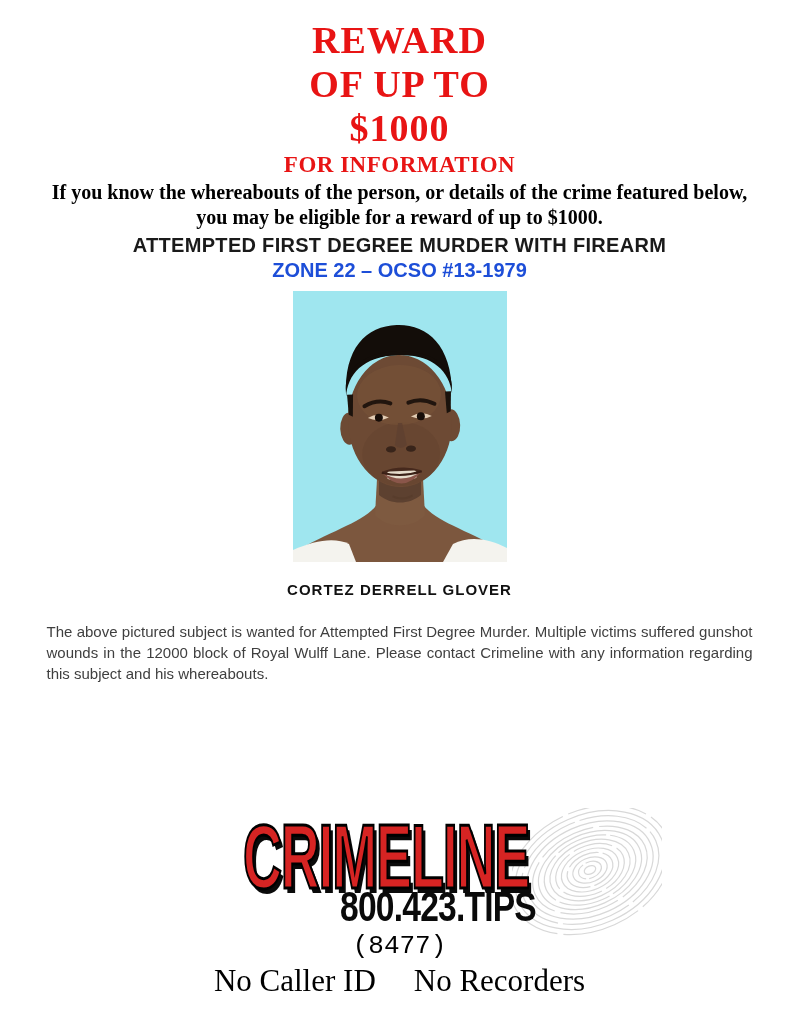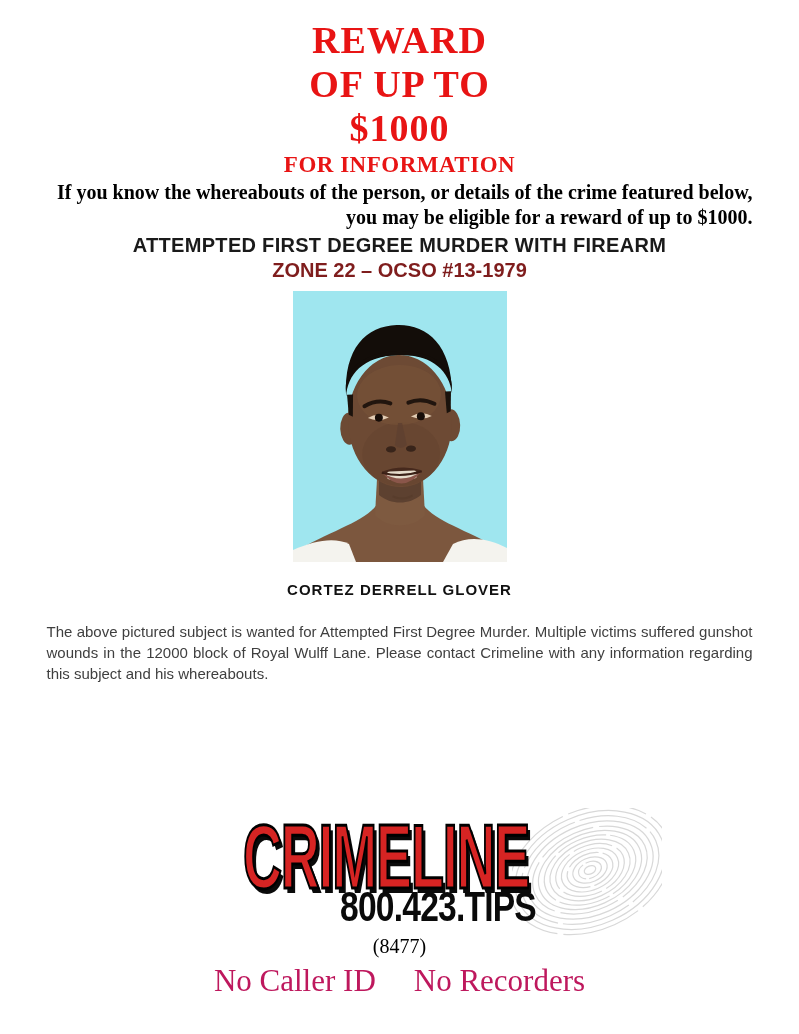--- a/index.html
+++ b/index.html
@@ -17,30 +17,30 @@
     letter-spacing:1px;
   }
   .for-info{
     font-family:"Liberation Serif", serif;
     font-weight:bold;font-size:23px;line-height:27px;color:#e81414;
     margin-top:1px;letter-spacing:0.5px;
   }
   .eligibility{
     font-family:"Liberation Serif", serif;
     font-weight:bold;font-size:20px;line-height:25px;color:#000000;
-    width:706px;margin:2px auto 0 auto;text-align:right;
+    width:706px;margin:2px auto 0 auto;
   }
   .crime-title{
     font-family:"Liberation Sans", sans-serif;
     font-weight:bold;font-size:20px;line-height:25px;color:#1a1a1a;
     margin-top:3px;letter-spacing:0.3px;
   }
   .case-line{
     font-family:"Liberation Sans", sans-serif;
-    font-weight:bold;font-size:20px;line-height:25px;color:#7f1d1d;
+    font-weight:bold;font-size:20px;line-height:25px;color:#1d4ed8;
   }
 
   
   .photo-wrap{margin-top:8px;}
   .photo{width:214px;height:271px;display:inline-block;vertical-align:top;}
   .subject-name{
     font-family:"Liberation Sans", sans-serif;
     font-weight:bold;font-size:15px;color:#111111;
     margin-top:19px;letter-spacing:1px;
   }
@@ -76,27 +76,27 @@
   }
   .logo-phone{
     font-family:"Liberation Sans", sans-serif;
     font-weight:bold;font-size:42px;line-height:34px;
     color:#0a0a0a;letter-spacing:-1px;
     transform:translateX(52px) scale(0.80,1);transform-origin:center top;
     white-space:nowrap;margin-top:-6px;
   }
   .phone-alias{
     position:absolute;left:0;right:0;top:928px;
-    font-family:Liberation Serif, serif;
-    font-size:20px;line-height:36px;color:#000000;
+    font-family:Liberation Mono, monospace;
+    font-size:26px;line-height:36px;color:#000000;
   }
   .footer-line{
     position:absolute;left:0;right:0;top:962px;
     font-family:"Liberation Serif", serif;
-    font-size:31px;line-height:38px;color:#be185d;
+    font-size:31px;line-height:38px;color:#000000;
     display:flex;justify-content:center;gap:38px;
   }
 </style>
 </head>
 <body>
 
 <div class="poster">
 
   <div class="reward-block">
     <div class="reward-line">REWARD</div>

